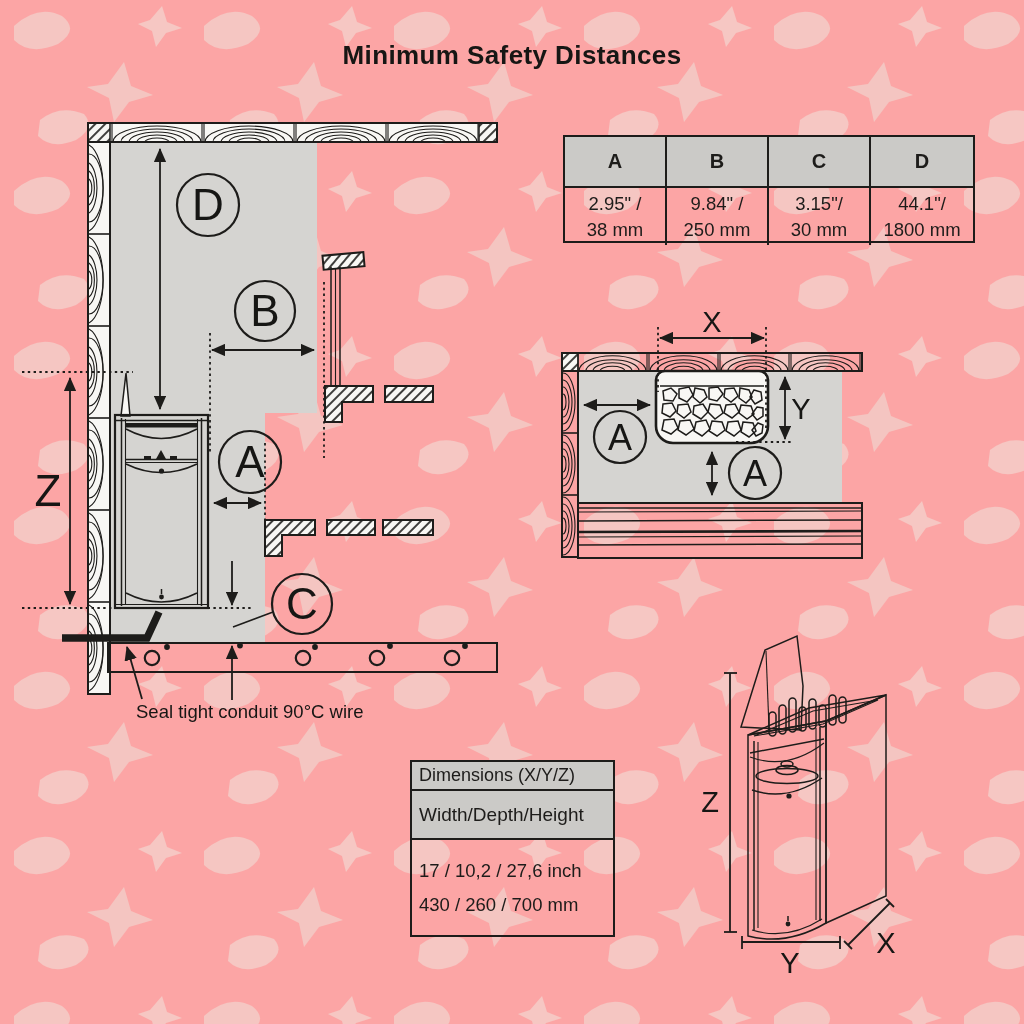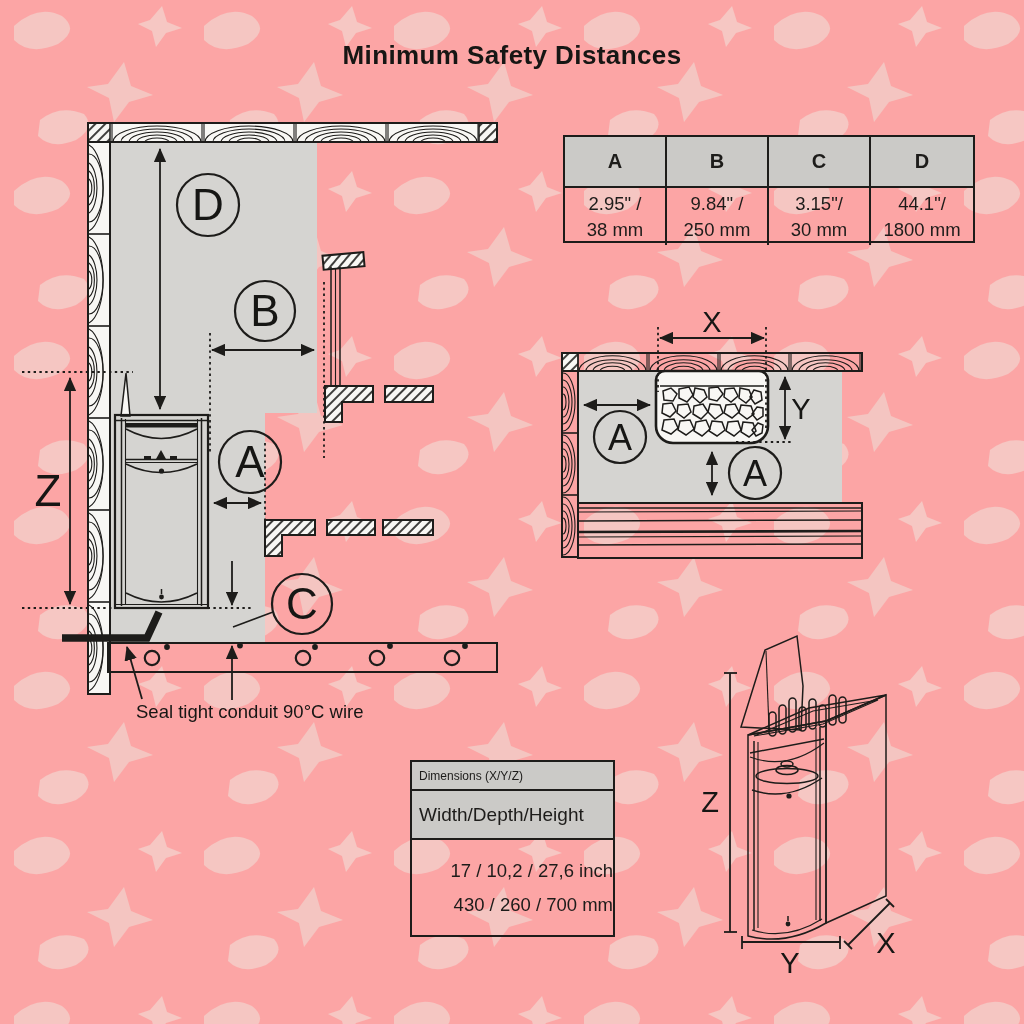--- a/index.html
+++ b/index.html
@@ -29,25 +29,25 @@
     background:transparent;
   }
   .safety .hcell:nth-child(4n),.safety .vcell:nth-last-child(1){border-right:none;}
   .safety .vcell:nth-child(8){border-right:none;}
   
   .dims{
     position:absolute;left:410px;top:760px;width:205px;height:177px;
     border:2.2px solid #1d1c1a;box-sizing:border-box;display:flex;flex-direction:column;
   }
   .dims .r1{height:29px;background:#cbcac7;border-bottom:2px solid #1d1c1a;
-    display:flex;align-items:center;padding-left:7px;font-size:12px;box-sizing:border-box;}
+    display:flex;align-items:center;padding-left:7px;font-size:18px;box-sizing:border-box;}
   .dims .r2{height:49px;background:#cbcac7;border-bottom:2px solid #1d1c1a;
     display:flex;align-items:center;padding-left:7px;font-size:19px;box-sizing:border-box;}
   .dims .body{flex:1;display:flex;flex-direction:column;justify-content:center;
-    gap:12px;padding-left:7px;font-size:18.5px;text-align:right;}
+    gap:12px;padding-left:7px;font-size:18.5px;}
   
   .note{position:absolute;left:88px;top:701px;font-size:18.5px;color:#161614;margin-left:48px;}
   
   .s2{stroke:#1d1c1a;stroke-width:2;fill:none}
   .s22{stroke:#1d1c1a;stroke-width:2.2;fill:none}
   .s15{stroke:#1d1c1a;stroke-width:1.5;fill:none}
   .s1{stroke:#1d1c1a;stroke-width:1.1;fill:none}
   .dim{stroke:#1d1c1a;stroke-width:1.8;fill:none}
   .dot{stroke:#1d1c1a;stroke-width:1.8;fill:none;stroke-dasharray:2.4 3.4}
   .paper{fill:#f8f7f4}

